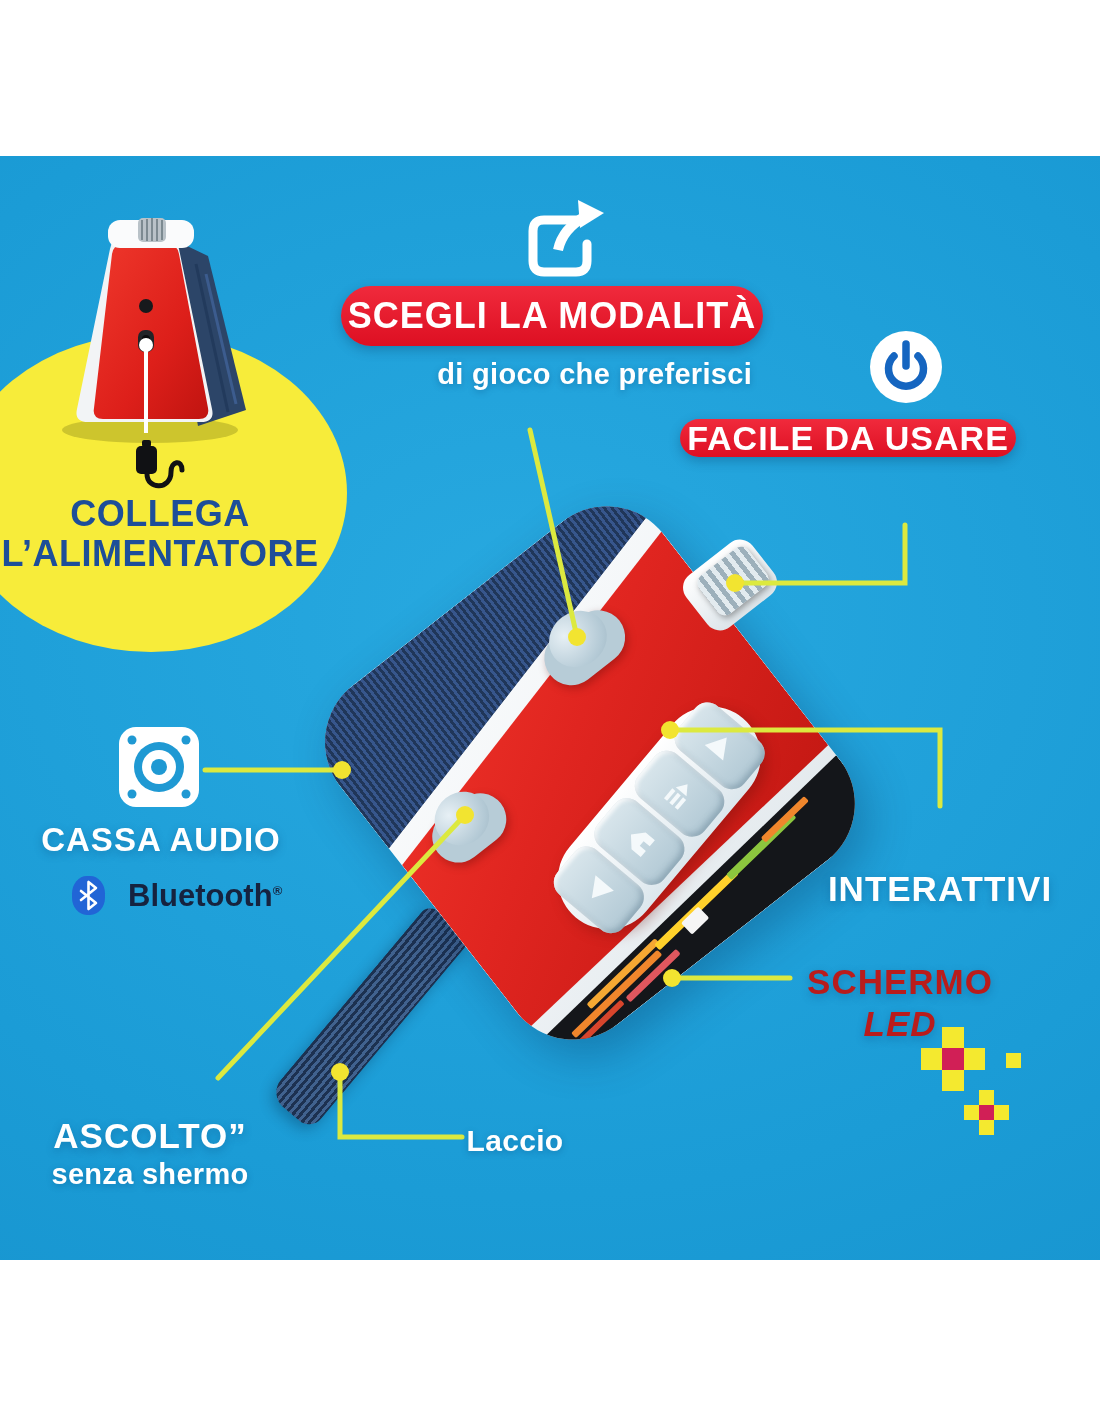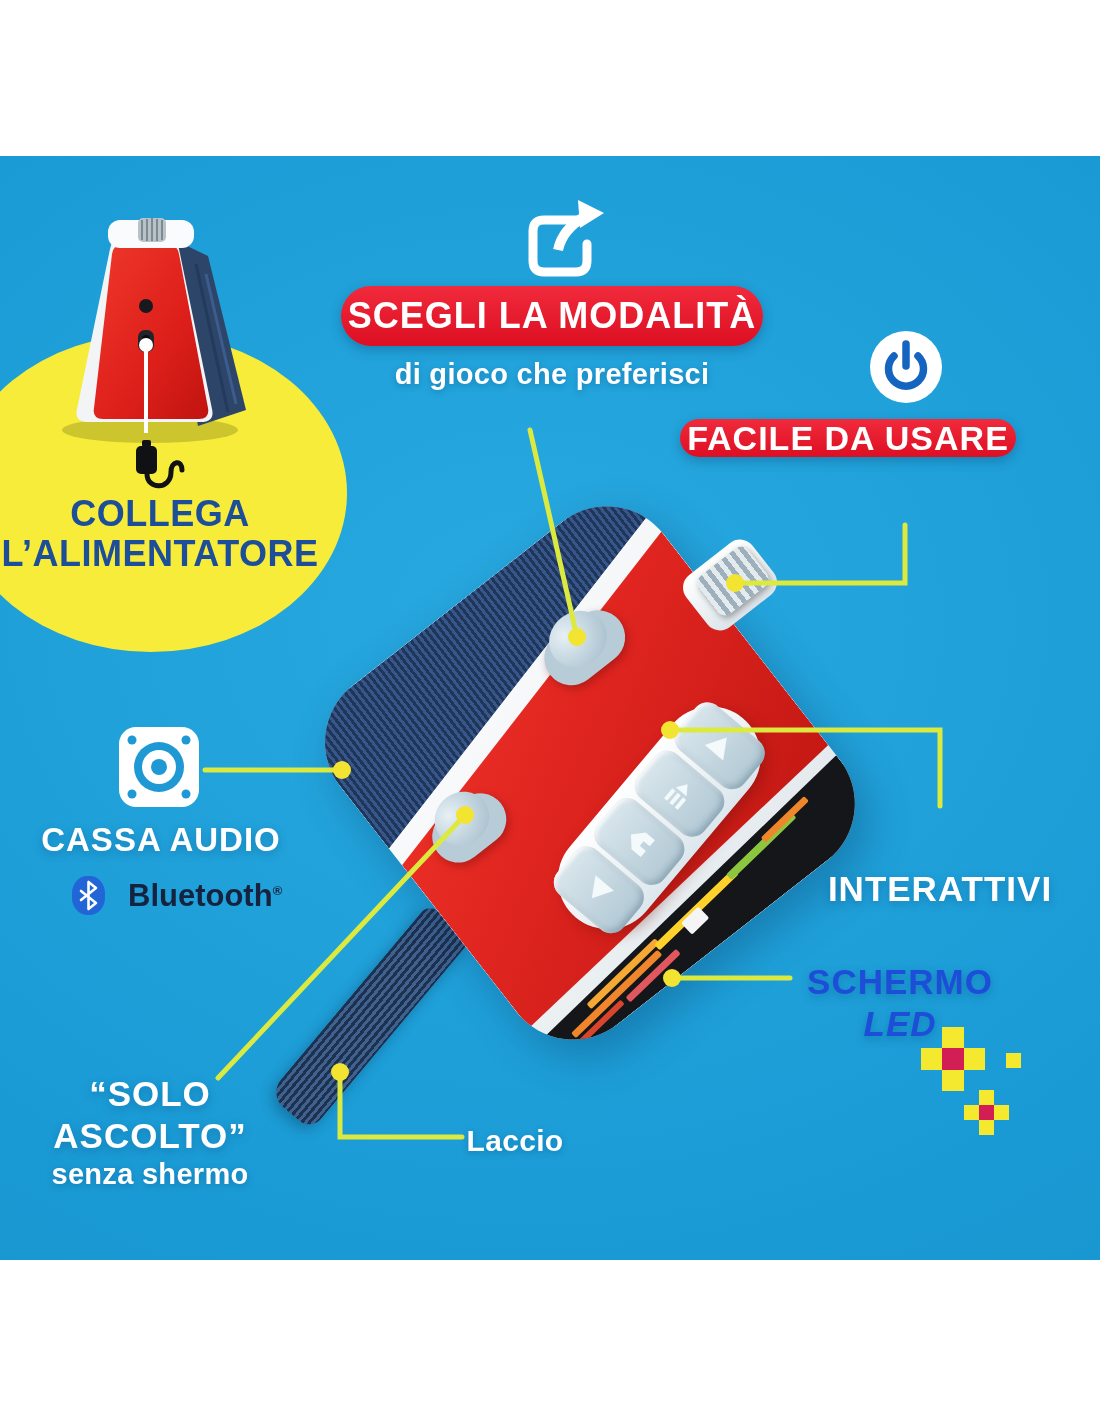--- a/index.html
+++ b/index.html
@@ -17,21 +17,21 @@
   .ctext{text-align:center;line-height:1.12;}
   .white-big{color:#ffffff;font-weight:700;font-size:35px;letter-spacing:1px;
     text-shadow:0 3px 8px rgba(8,70,120,.35);}
   .white-sub{color:#ffffff;font-weight:700;font-size:29px;letter-spacing:.3px;
     text-shadow:0 2px 6px rgba(8,70,120,.35);}
   .blue-big{color:#1d4e99;font-weight:700;font-size:36px;letter-spacing:.5px;}
   .pill{border-radius:999px;color:#ffffff;font-weight:700;letter-spacing:1px;
     display:flex;align-items:center;justify-content:center;
     background:linear-gradient(#f02a3c,#dd0f22);
     box-shadow:0 4px 12px rgba(0,50,90,.30);}
-  .schermo-col{color:#1d4ed8;}
+  .schermo-col{color:#b91c1c;}
 
   
   .device{left:385px;top:558px;width:410px;height:430px;transform:rotate(-38deg);
     border-radius:72px;background:linear-gradient(160deg,#ffffff 0%,#eef2f5 60%,#dfe6ea 100%);
     overflow:hidden;box-shadow:0 20px 45px rgba(0,40,80,.30);}
   .mesh{position:absolute;inset:0;clip-path:polygon(0 0,100% 0,100% 11%,0 35%);
     background-color:#2a4470;
     background-image:repeating-linear-gradient(90deg,#203659 0 3px,#37568c 3px 6px),
       repeating-linear-gradient(0deg,rgba(255,255,255,.07) 0 2px,rgba(0,0,0,0) 2px 7px);}
   .redface{position:absolute;inset:0;clip-path:polygon(0 40%,100% 16%,100% 79%,0 88%);
@@ -112,21 +112,21 @@
 
   <svg class="abs" style="left:514px;top:192px;" width="96" height="96" viewBox="0 0 96 96">
     <path d="M64,28 H30 q-11,0 -11,11 v30 q0,11 11,11 h32 q11,0 11,-11 V52" stroke="#ffffff" stroke-width="9" fill="none" stroke-linecap="round"></path>
     <path d="M44,58 C47,44 57,32 72,24" stroke="#ffffff" stroke-width="10" fill="none"></path>
     <polygon points="64,8 90,21 66,36" fill="#ffffff"></polygon>
   </svg>
 
   <div class="abs pill" style="left:341px;top:286px;width:422px;height:60px;font-size:36px;">
     <span>SCEGLI LA MODALITÀ</span>
   </div>
-  <div class="abs ctext white-sub" style="left:352px;top:358px;width:400px;">di gioco che preferisci</div>
+  <div class="abs ctext white-sub" style="left:352px;top:358px;width:400px;text-align:right;">di gioco che preferisci</div>
 
   <svg class="abs" style="left:868px;top:329px;" width="76" height="76" viewBox="0 0 76 76">
     <circle cx="38" cy="38" r="36" fill="#ffffff"></circle>
     <path d="M26,27 A17.5,17.5 0 1 0 50,27" stroke="#1565c0" stroke-width="7.5" fill="none" stroke-linecap="round"></path>
     <line x1="38" y1="15" x2="38" y2="37" stroke="#1565c0" stroke-width="7.5" stroke-linecap="round"></line>
   </svg>
 
   <div class="abs pill" style="left:680px;top:419px;width:336px;height:38px;font-size:34px;">
     <span>FACILE DA USARE</span>
   </div>
@@ -234,19 +234,18 @@
     <div class="plus-bar" style="left:21px;top:0;width:22px;height:64px;"></div>
     <div class="plus-center" style="left:21px;top:21px;width:22px;height:22px;"></div>
   </div>
   <div class="abs plus-bar" style="left:1006px;top:1053px;width:15px;height:15px;"></div>
   <div class="abs" style="left:964px;top:1090px;width:45px;height:45px;">
     <div class="plus-bar" style="left:0;top:15px;width:45px;height:15px;"></div>
     <div class="plus-bar" style="left:15px;top:0;width:15px;height:45px;"></div>
     <div class="plus-center" style="left:15px;top:15px;width:15px;height:15px;"></div>
   </div>
 
-  <div class="abs ctext white-big" style="left:0px;top:1074px;width:300px;">“SOLO</div>
   <div class="abs ctext white-big" style="left:0px;top:1116px;width:300px;">ASCOLTO”</div>
   <div class="abs ctext white-sub" style="left:0px;top:1158px;width:300px;">senza shermo</div>
 
   <div class="abs ctext white-sub" style="left:400px;top:1124px;width:230px;font-size:30px;font-weight:700;">Laccio</div>
 
 </div>
 
 </body></html>

